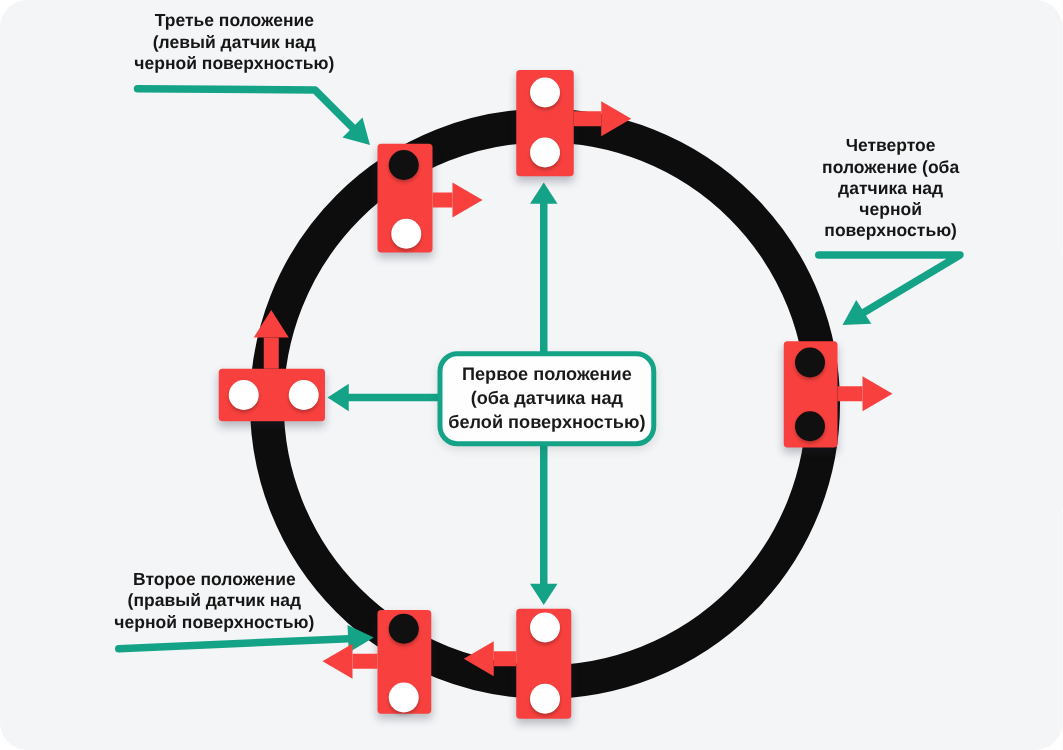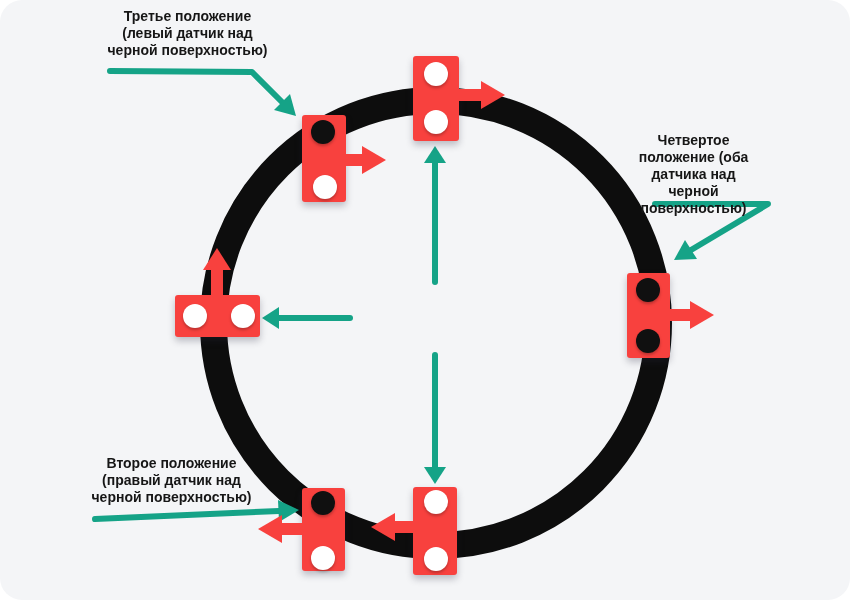--- a/index.html
+++ b/index.html
@@ -94,21 +94,21 @@
     position: absolute;
     font-weight: bold;
     font-size: 14px;
     line-height: 17px;
     color: var(--text);
     text-align: center;
     white-space: pre-line;
     z-index: 4;
   }
   #label-third  { left: 95px;  top: 8px;   width: 185px; }
-  #label-fourth { left: 626px; top: 108px; width: 135px; margin-top: 24px; }
+  #label-fourth { left: 645px; top: 108px; width: 135px; }
   #label-second { left: 74px;  top: 455px; width: 195px; }
 
   #first-position-box {
     position: absolute;
     left: 350px; top: 281px;
     width: 175px; height: 76px;
     box-sizing: border-box;
     background: #fefefe;
     border: 4px solid var(--teal);
     border-radius: 16px;
@@ -198,14 +198,17 @@
 черной поверхностью)</div>
   <div class="label" id="label-fourth">Четвертое
 положение (оба
 датчика над
 черной
 поверхностью)</div>
   <div class="label" id="label-second">Второе положение
 (правый датчик над
 черной поверхностью)</div>
 
+  <div id="first-position-box">Первое положение
+(оба датчика над
+белой поверхностью)</div>
 
 </div>
 
 </body></html>

